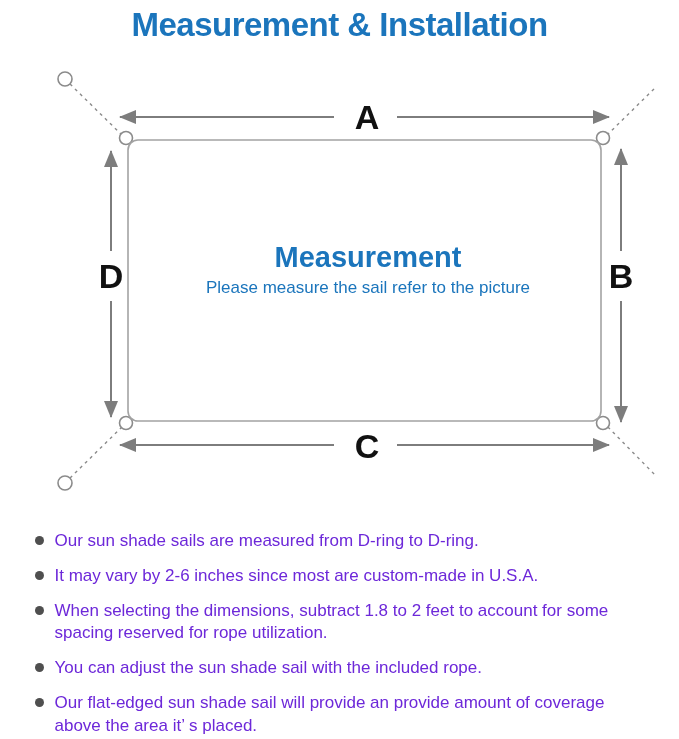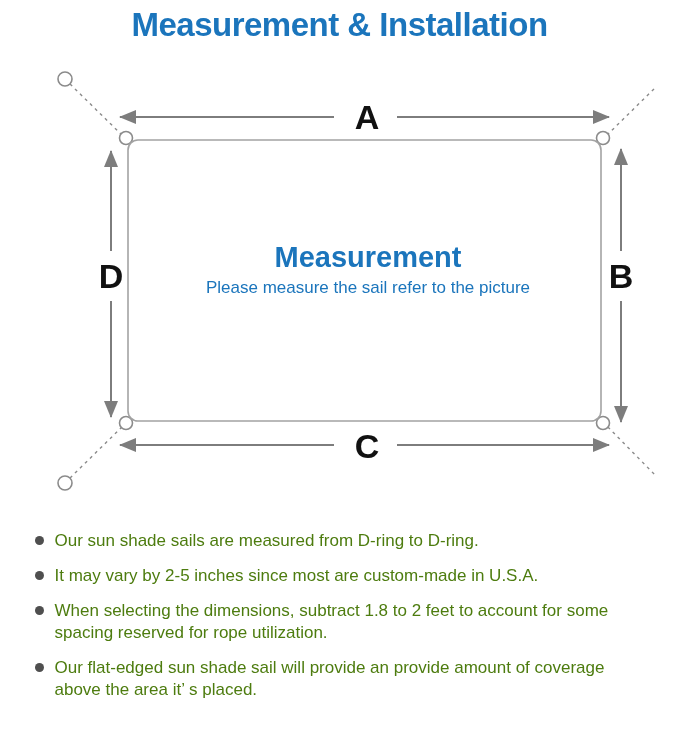--- a/index.html
+++ b/index.html
@@ -50,21 +50,21 @@
   .notes {
     list-style: none;
     margin: 12px 10px 0 10px;
   }
   .notes li {
     display: flex;
     align-items: flex-start;
     gap: 11px;
     font-size: 17px;
     line-height: 1.3;
-    color: #4d7c0f;
+    color: #6d28d9;
     margin-bottom: 13px;
   }
   .bullet {
     flex: 0 0 9px;
     width: 9px; height: 9px;
     border-radius: 50%;
     background: #4f4f4f;
     margin-top: 6px;
   }
 </style>
@@ -131,25 +131,29 @@
     </svg>
   </div>
 
   <ul class="notes">
     <li>
       <span class="bullet"></span>
       <span>Our sun shade sails are measured from D-ring to D-ring.</span>
     </li>
     <li>
       <span class="bullet"></span>
-      <span>It may vary by 2-5 inches since most are custom-made in U.S.A.</span>
+      <span>It may vary by 2-6 inches since most are custom-made in U.S.A.</span>
     </li>
     <li>
       <span class="bullet"></span>
       <span>When selecting the dimensions, subtract 1.8 to 2 feet to account for some spacing reserved for rope utilization.</span>
+    </li>
+    <li>
+      <span class="bullet"></span>
+      <span>You can adjust the sun shade sail with the included rope.</span>
     </li>
     <li>
       <span class="bullet"></span>
       <span>Our flat-edged sun shade sail will provide an provide amount of coverage above the area it’ s placed.</span>
     </li>
   </ul>
 
 </div>
 
 </body></html>

